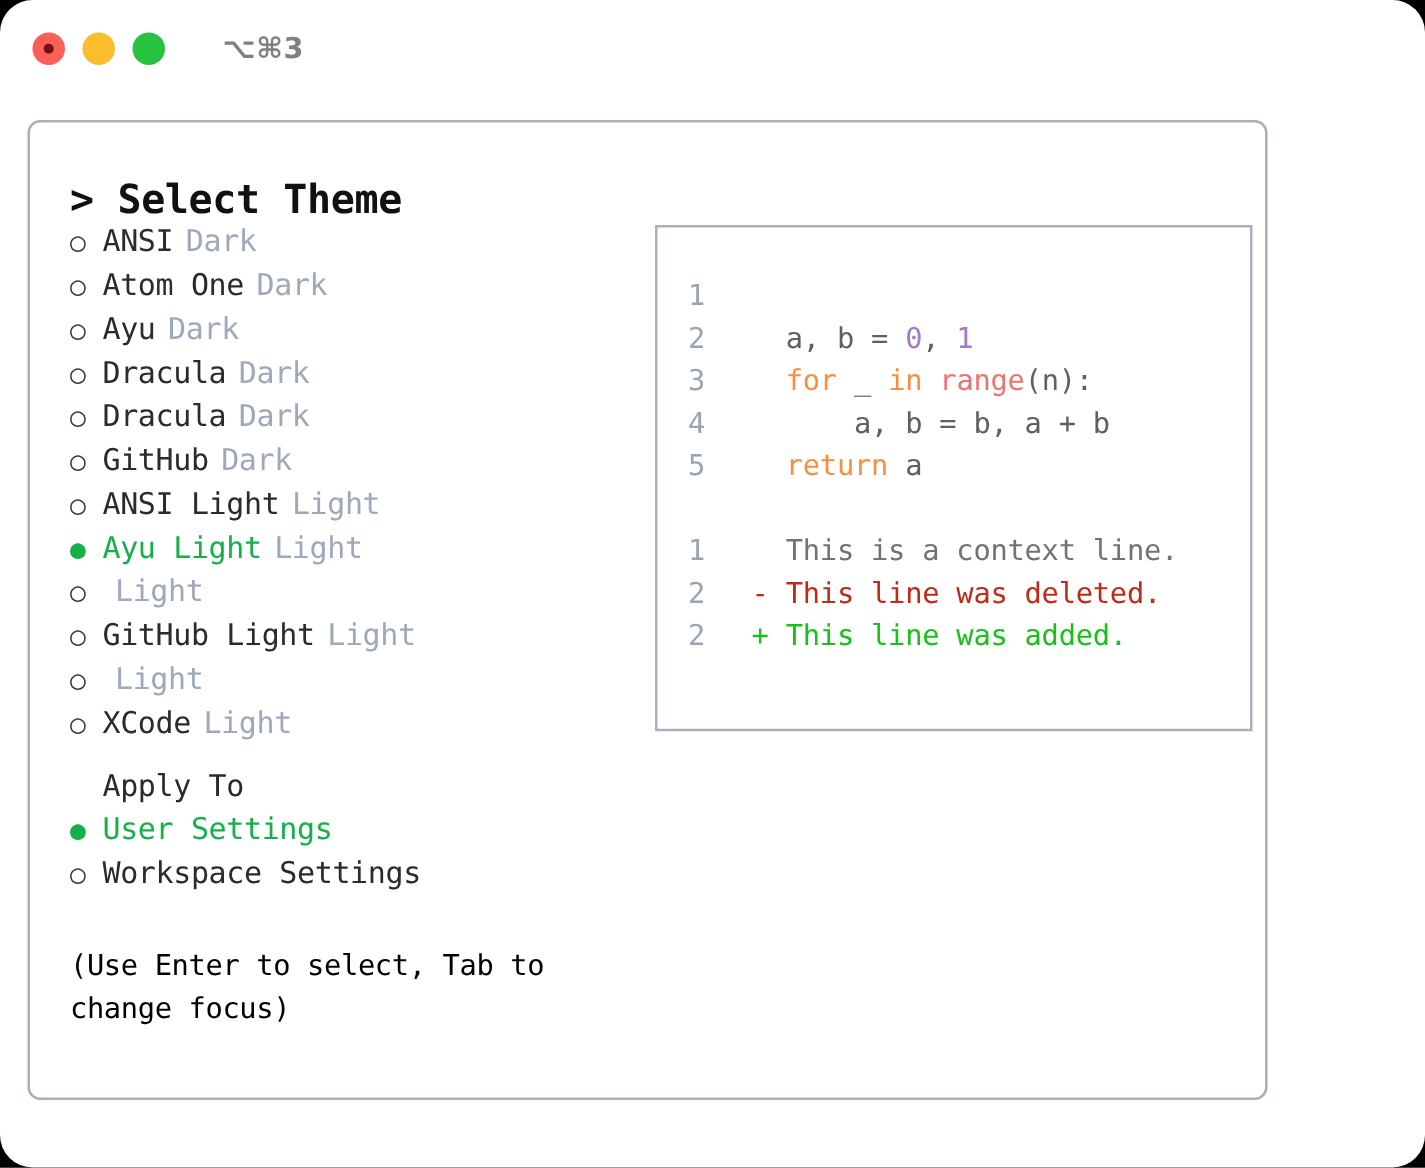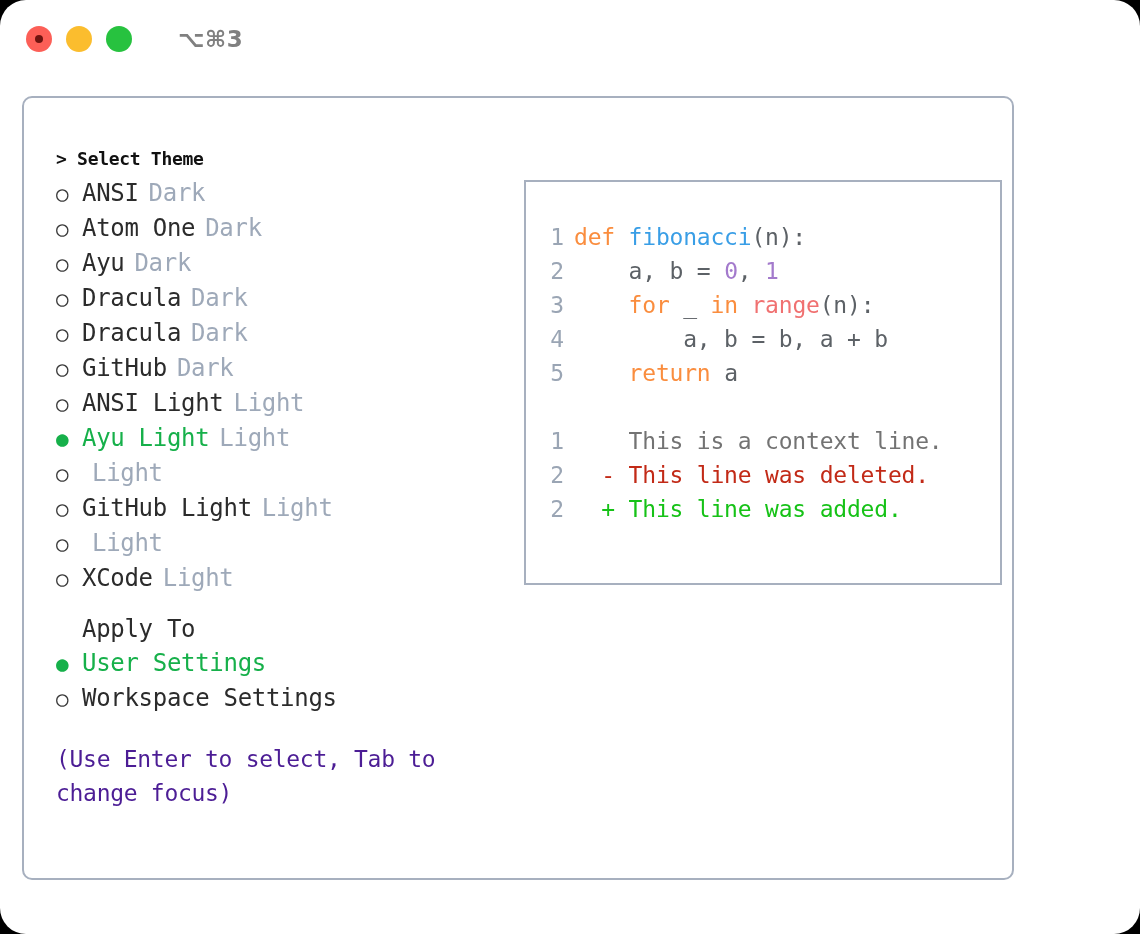--- a/index.html
+++ b/index.html
@@ -93,21 +93,21 @@
 
   
   .left-col {
     width: 470px;
     flex: 0 0 470px;
     padding-left: 16px;
     box-sizing: border-box;
   }
 
   .section-head {
-    font-size: 18px;
+    font-size: 32px;
     line-height: 34px;
     font-weight: 700;
     color: #111111;
     white-space: pre;
     letter-spacing: -0.3px;
   }
   .section-head .caret { font-weight: 700; }
 
   .opt-list { margin-top: 0; }
 
@@ -141,24 +141,24 @@
   .subsection-head {
     font-size: 24px;
     line-height: 34px;
     color: #2b2b2b;
     padding-left: 26px;
     white-space: pre;
     letter-spacing: -0.3px;
   }
 
   .hint {
-    margin-top: 26px;
+    margin-top: 40px;
     font-size: 23px;
     line-height: 34px;
-    color: #4c1d95;
+    color: #000000;
     letter-spacing: -0.3px;
     width: 410px;
   }
 
   
   .right-col {
     flex: 1 1 auto;
     padding-left: 14px;
   }
   .preview-title {
@@ -251,21 +251,21 @@
               <div class="opt"><span class="bullet">○</span><span class="opt-label">Workspace Settings</span></div>
             </div>
         </div>
 
         <div class="hint">(Use Enter to select, Tab to change focus)</div>
       </div>
 
       <div class="right-col">
         <div class="preview-box">
           <div id="code-block">
-              <div class="code-line"><span class="lineno">1</span><span class="code-text"><span class="tok-kw">def </span><span class="tok-fn">fibonacci</span><span class="tok-plain">(n):</span></span></div>
+              <div class="code-line"><span class="lineno">1</span></div>
               <div class="code-line"><span class="lineno">2</span><span class="code-text"><span class="tok-plain">    a, b = </span><span class="tok-num">0</span><span class="tok-plain">, </span><span class="tok-num">1</span></span></div>
               <div class="code-line"><span class="lineno">3</span><span class="code-text"><span class="tok-plain">    </span><span class="tok-kw">for</span><span class="tok-plain"> _ </span><span class="tok-kw">in</span><span class="tok-plain"> </span><span class="tok-call">range</span><span class="tok-plain">(n):</span></span></div>
               <div class="code-line"><span class="lineno">4</span><span class="code-text"><span class="tok-plain">        a, b = b, a + b</span></span></div>
               <div class="code-line"><span class="lineno">5</span><span class="code-text"><span class="tok-plain">    </span><span class="tok-kw">return</span><span class="tok-plain"> a</span></span></div>
             </div>
           <div class="blank-line"></div>
           <div id="diff-block">
               <div class="code-line"><span class="lineno">1</span><span class="diff-ctx">    This is a context line.</span></div>
               <div class="code-line"><span class="lineno">2</span><span class="diff-del">  - This line was deleted.</span></div>
               <div class="code-line"><span class="lineno">2</span><span class="diff-add">  + This line was added.</span></div>

